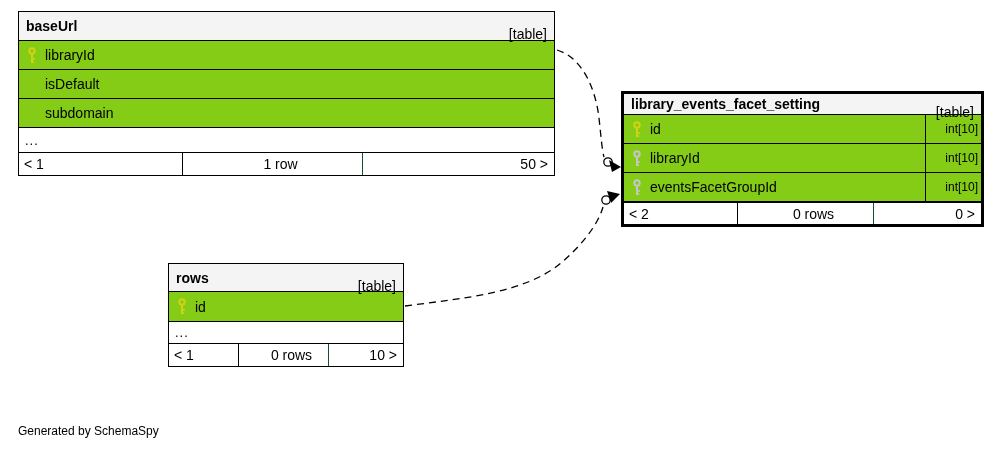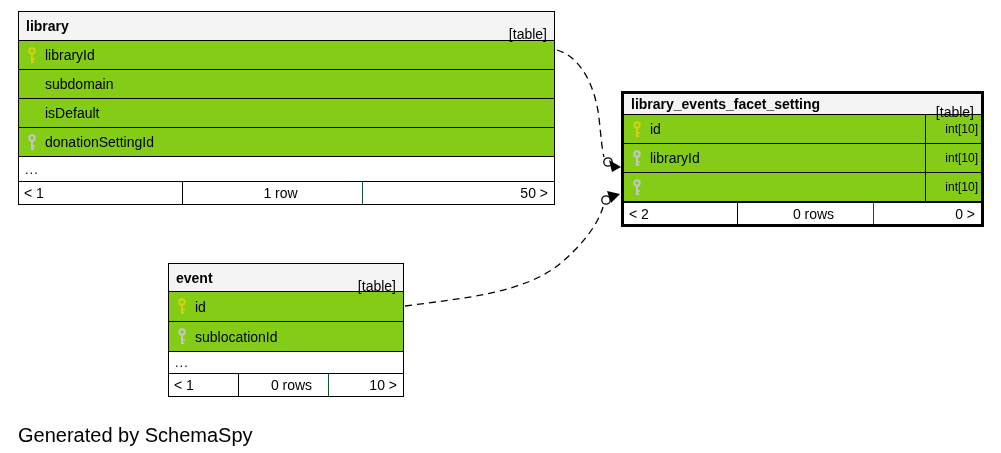--- a/index.html
+++ b/index.html
@@ -36,21 +36,21 @@
     display:flex; align-items:center; padding-left:6px; font-size:13px; letter-spacing:1px;
   }
   .tfoot { display:flex; height:22px; box-sizing:border-box; font-size:14px; }
   .fcell { display:flex; align-items:center; box-sizing:border-box; height:100%;padding-left:16px; }
   .fcell.fleft  { padding-left:5px; justify-content:flex-start; }
   .fcell.fmid   { border-left:1px solid #000; justify-content:center; }
   .fcell.fright { border-left:1px solid #14532d; flex:1 1 auto; justify-content:flex-end; padding-right:6px; }
   .kp { --c:#d2d215; }
   .kf { --c:#c6c6c6; }
   .wires { position:absolute; left:0; top:0; pointer-events:none; }
-  .caption { position:absolute; left:18px; top:424px; font-size:20px; }
+  .caption { position:absolute; left:18px; top:424px; font-size:12px; }
   
   #t-library { left:18px; top:11px; width:537px; }
   #t-library .tfoot .fleft { flex:0 0 163px; }
   #t-library .tfoot .fmid  { flex:0 0 180px; }
   #t-facet { left:621px; top:91px; width:363px; }
   #t-facet .thead { height:21px; }
   #t-facet .trow { height:29px; }
   #t-facet .tfoot { height:22px; }
   #t-facet .tfoot .fleft { flex:0 0 113px; }
   #t-facet .tfoot .fmid  { flex:0 0 136px; }
@@ -71,59 +71,46 @@
     <path d="M 557 50 C 584 58 596 92 599 118 C 601 136 602 150 604 157" fill="none" stroke="#000" stroke-width="1.3" stroke-dasharray="7 5"></path>
     <circle cx="608" cy="162" r="4.2" fill="#fff" stroke="#000" stroke-width="1.3"></circle>
     <polygon points="621,167 609,160 612,172" fill="#000"></polygon>
     <path d="M 405 306 C 465 298 525 293 561 263 C 581 246 598 225 603 207" fill="none" stroke="#000" stroke-width="1.3" stroke-dasharray="7 5"></path>
     <circle cx="606" cy="200" r="4.2" fill="#fff" stroke="#000" stroke-width="1.3"></circle>
     <polygon points="620,194 607,191 611,203" fill="#000"></polygon>
   </svg>
 
   <div class="tbl" id="t-library">
     <div class="thead">
-      <span class="tname">library</span>
+      <span class="tname">baseUrl</span>
       <span class="tbadge">[table]</span>
     </div>
     <div class="trow">
       <span class="namecell">
         <span class="keyslot kp">
           <svg width="10" height="17" viewBox="0 0 10 17">
               <circle cx="5" cy="4" r="2.7" fill="none" stroke="var(--c)" stroke-width="2"></circle>
               <line x1="5" y1="6.5" x2="5" y2="16" stroke="var(--c)" stroke-width="2"></line>
               <line x1="5" y1="12" x2="8" y2="12" stroke="var(--c)" stroke-width="1.6"></line>
               <line x1="5" y1="15.2" x2="7.2" y2="15.2" stroke="var(--c)" stroke-width="1.6"></line>
             </svg>
         </span>
         <span>libraryId</span>
+      </span>
+    </div>
+    <div class="trow">
+      <span class="namecell">
+        <span class="keyslot"></span>
+        <span>isDefault</span>
       </span>
     </div>
     <div class="trow">
       <span class="namecell">
         <span class="keyslot"></span>
         <span>subdomain</span>
-      </span>
-    </div>
-    <div class="trow">
-      <span class="namecell">
-        <span class="keyslot"></span>
-        <span>isDefault</span>
-      </span>
-    </div>
-    <div class="trow">
-      <span class="namecell">
-        <span class="keyslot kf">
-          <svg width="10" height="17" viewBox="0 0 10 17">
-              <circle cx="5" cy="4" r="2.7" fill="none" stroke="var(--c)" stroke-width="2"></circle>
-              <line x1="5" y1="6.5" x2="5" y2="16" stroke="var(--c)" stroke-width="2"></line>
-              <line x1="5" y1="12" x2="8" y2="12" stroke="var(--c)" stroke-width="1.6"></line>
-              <line x1="5" y1="15.2" x2="7.2" y2="15.2" stroke="var(--c)" stroke-width="1.6"></line>
-            </svg>
-        </span>
-        <span>donationSettingId</span>
       </span>
     </div>
     <div class="tell">...</div>
     <div class="tfoot">
       <span class="fcell fleft">&lt; 1</span>
       <span class="fcell fmid">1 row</span>
       <span class="fcell fright">50 &gt;</span>
     </div>
   </div>
 
@@ -163,59 +150,47 @@
     <div class="trow">
       <span class="namecell">
         <span class="keyslot kf">
           <svg width="10" height="17" viewBox="0 0 10 17">
               <circle cx="5" cy="4" r="2.7" fill="none" stroke="var(--c)" stroke-width="2"></circle>
               <line x1="5" y1="6.5" x2="5" y2="16" stroke="var(--c)" stroke-width="2"></line>
               <line x1="5" y1="12" x2="8" y2="12" stroke="var(--c)" stroke-width="1.6"></line>
               <line x1="5" y1="15.2" x2="7.2" y2="15.2" stroke="var(--c)" stroke-width="1.6"></line>
             </svg>
         </span>
+        <span>eventsFacetGroupId</span>
       </span>
       <span class="typecell">int[10]</span>
     </div>
     <div class="tfoot" style="border-top:1px solid #000;">
       <span class="fcell fleft">&lt; 2</span>
       <span class="fcell fmid">0 rows</span>
       <span class="fcell fright">0 &gt;</span>
     </div>
   </div>
 
   <div class="tbl" id="t-event">
     <div class="thead">
-      <span class="tname">event</span>
+      <span class="tname">rows</span>
       <span class="tbadge">[table]</span>
     </div>
     <div class="trow">
       <span class="namecell">
         <span class="keyslot kp">
           <svg width="10" height="17" viewBox="0 0 10 17">
               <circle cx="5" cy="4" r="2.7" fill="none" stroke="var(--c)" stroke-width="2"></circle>
               <line x1="5" y1="6.5" x2="5" y2="16" stroke="var(--c)" stroke-width="2"></line>
               <line x1="5" y1="12" x2="8" y2="12" stroke="var(--c)" stroke-width="1.6"></line>
               <line x1="5" y1="15.2" x2="7.2" y2="15.2" stroke="var(--c)" stroke-width="1.6"></line>
             </svg>
         </span>
         <span>id</span>
-      </span>
-    </div>
-    <div class="trow">
-      <span class="namecell">
-        <span class="keyslot kf">
-          <svg width="10" height="17" viewBox="0 0 10 17">
-              <circle cx="5" cy="4" r="2.7" fill="none" stroke="var(--c)" stroke-width="2"></circle>
-              <line x1="5" y1="6.5" x2="5" y2="16" stroke="var(--c)" stroke-width="2"></line>
-              <line x1="5" y1="12" x2="8" y2="12" stroke="var(--c)" stroke-width="1.6"></line>
-              <line x1="5" y1="15.2" x2="7.2" y2="15.2" stroke="var(--c)" stroke-width="1.6"></line>
-            </svg>
-        </span>
-        <span>sublocationId</span>
       </span>
     </div>
     <div class="tell">...</div>
     <div class="tfoot">
       <span class="fcell fleft">&lt; 1</span>
       <span class="fcell fmid">0 rows</span>
       <span class="fcell fright">10 &gt;</span>
     </div>
   </div>
 

